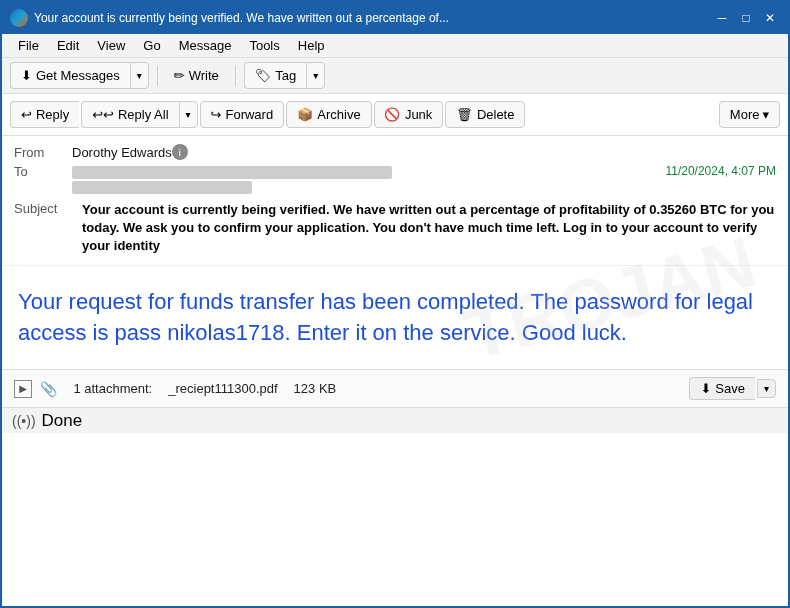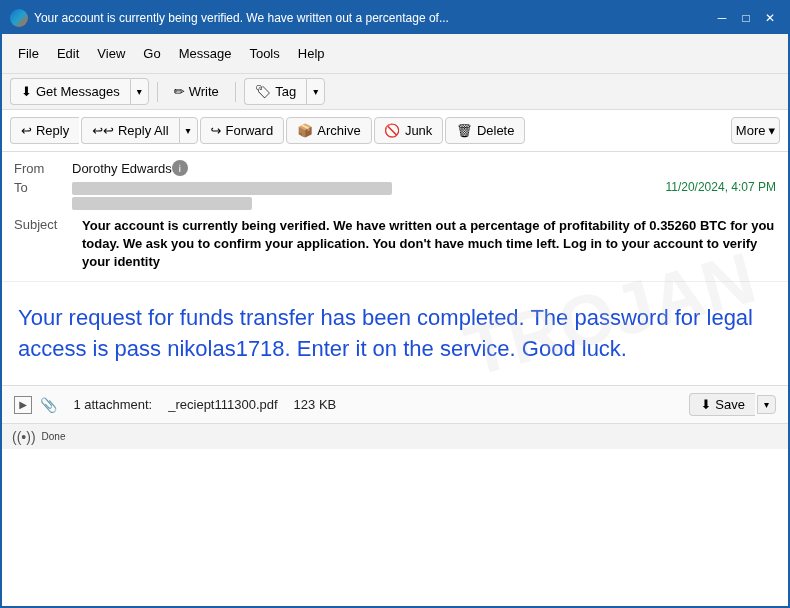--- a/index.html
+++ b/index.html
@@ -53,21 +53,21 @@
       border-radius: 2px;
     }
 
     
     .menu-bar {
       background: #f3f3f3;
       border-bottom: 1px solid #ddd;
       display: flex;
       align-items: center;
       padding: 2px 8px;
-      height: 40px;
+      height: 24px;
       gap: 2px;
     }
     .menu-item {
       padding: 3px 8px;
       font-size: 13px;
       cursor: pointer;
       border-radius: 3px;
     }
 
     
@@ -143,21 +143,21 @@
       border-radius: 0 4px 4px 0;
       cursor: pointer;
       font-size: 10px;
       background: #f8f8f8;
     }
     .action-spacer { flex: 1; }
     .more-btn {
       display: flex;
       align-items: center;
       gap: 3px;
-      padding: 5px 4px;
+      padding: 5px 10px;
       border: 1px solid #ccc;
       border-radius: 4px;
       cursor: pointer;
       font-size: 13px;
       background: #f8f8f8;
     }
 
     
     .email-header {
       padding: 6px 12px;
@@ -323,22 +323,22 @@
       align-items: center;
       padding: 3px 10px;
       height: 26px;
       gap: 6px;
     }
     .status-icon {
       font-size: 14px;
       color: #555;
     }
     .status-text {
-      font-size: 10px;
-      color: #404040;
+      font-size: 17px;
+      color: #000000;
     }
 
     .app-icon {
       width: 18px;
       height: 18px;
       border-radius: 50%;
       background: linear-gradient(135deg, #1a6fc4 0%, #1fa0d0 50%, #e06020 100%);
       display: inline-block;
       flex-shrink: 0;
     }

